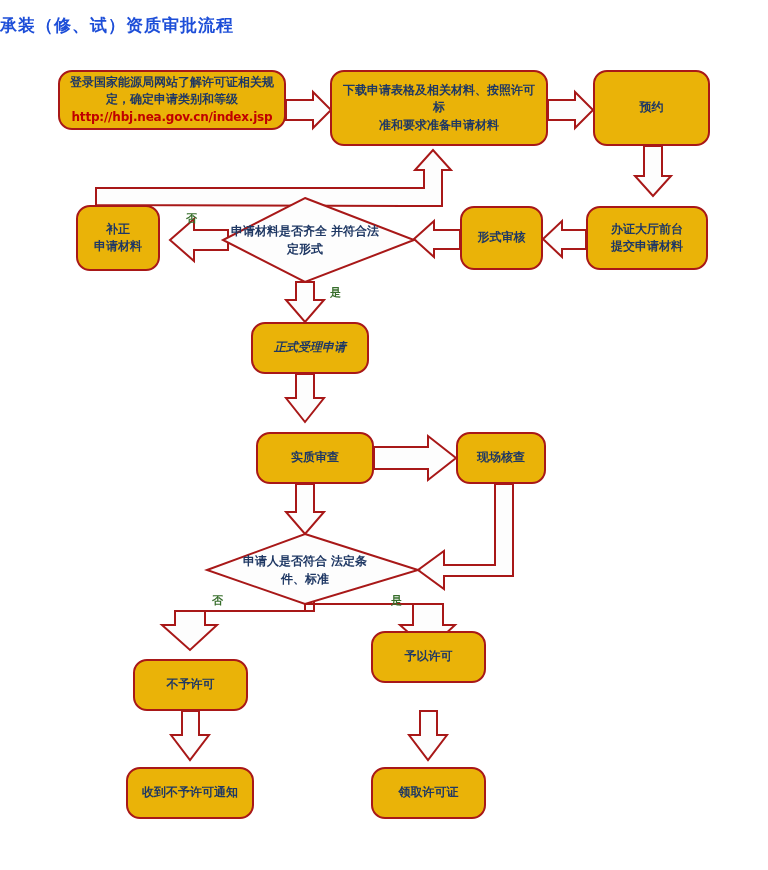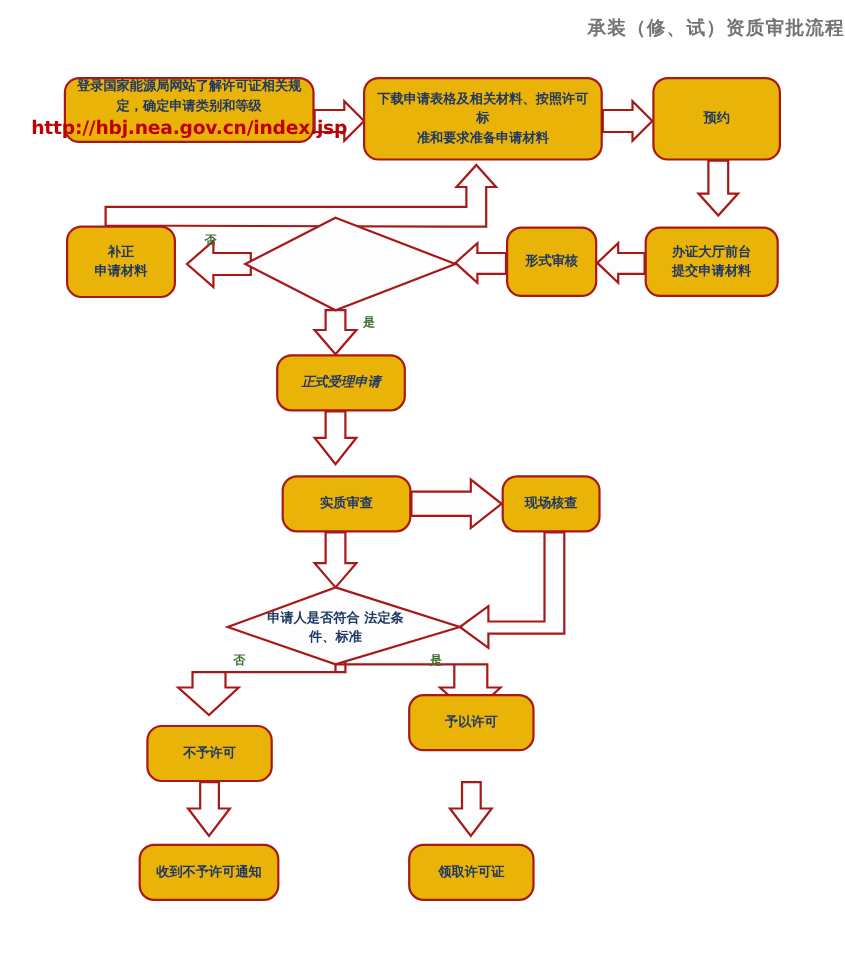--- a/index.html
+++ b/index.html
@@ -25,24 +25,24 @@
     top: 0;
     width: 768px;
     height: 870px;
     pointer-events: none;
   }
   .title {
     position: absolute;
     left: 0;
     top: 14px;
     width: 768px;
-    text-align: right;
+    text-align: left;
     font-size: 17px;
     font-weight: bold;
-    color: #737373;
+    color: #1d4ed8;
     letter-spacing: 1px;
   }
   .node {
     position: absolute;
     box-sizing: border-box;
     border: 2px solid #A81818;
     border-radius: 14px;
     background: #eab308;
     display: flex;
     align-items: center;
@@ -51,21 +51,21 @@
     color: #1F3864;
     font-size: 12px;
     font-weight: bold;
     line-height: 1.45;
     padding: 2px 6px;
   }
   .node .lines { display: block; }
   .node .url {
     display: block;
     color: #C00000;
-    font-size: 17px;
+    font-size: 12px;
     font-weight: bold;
     letter-spacing: -0.2px;
   }
   .diamond-label {
     position: absolute;
     display: flex;
     align-items: center;
     justify-content: center;
     text-align: center;
     color: #1F3864;
@@ -148,22 +148,28 @@
 
   <div class="node" style="left:586px; top:206px; width:122px; height:64px;text-align:right;">
     <span>
       <span class="lines">办证大厅前台</span>
       <span class="lines">提交申请材料</span>
     </span>
   </div>
 
   <div class="node" style="left:460px; top:206px; width:83px; height:64px;">形式审核</div>
 
-
-  <div class="node" style="left:60px; top:205px; width:100px; height:66px;">
+  <div class="diamond-label" style="left:228px; top:214px; width:154px; height:52px;">
+    <span>
+      <span class="lines">申请材料是否齐全</span>
+      <span class="lines">并符合法定形式</span>
+    </span>
+  </div>
+
+  <div class="node" style="left:76px; top:205px; width:84px; height:66px;">
     <span>
       <span class="lines">补正</span>
       <span class="lines">申请材料</span>
     </span>
   </div>
 
   <div class="node" style="left:251px; top:322px; width:118px; height:52px;font-style:italic;">正式受理申请</div>
 
   <div class="node" style="left:256px; top:432px; width:118px; height:52px;">实质审查</div>
 

